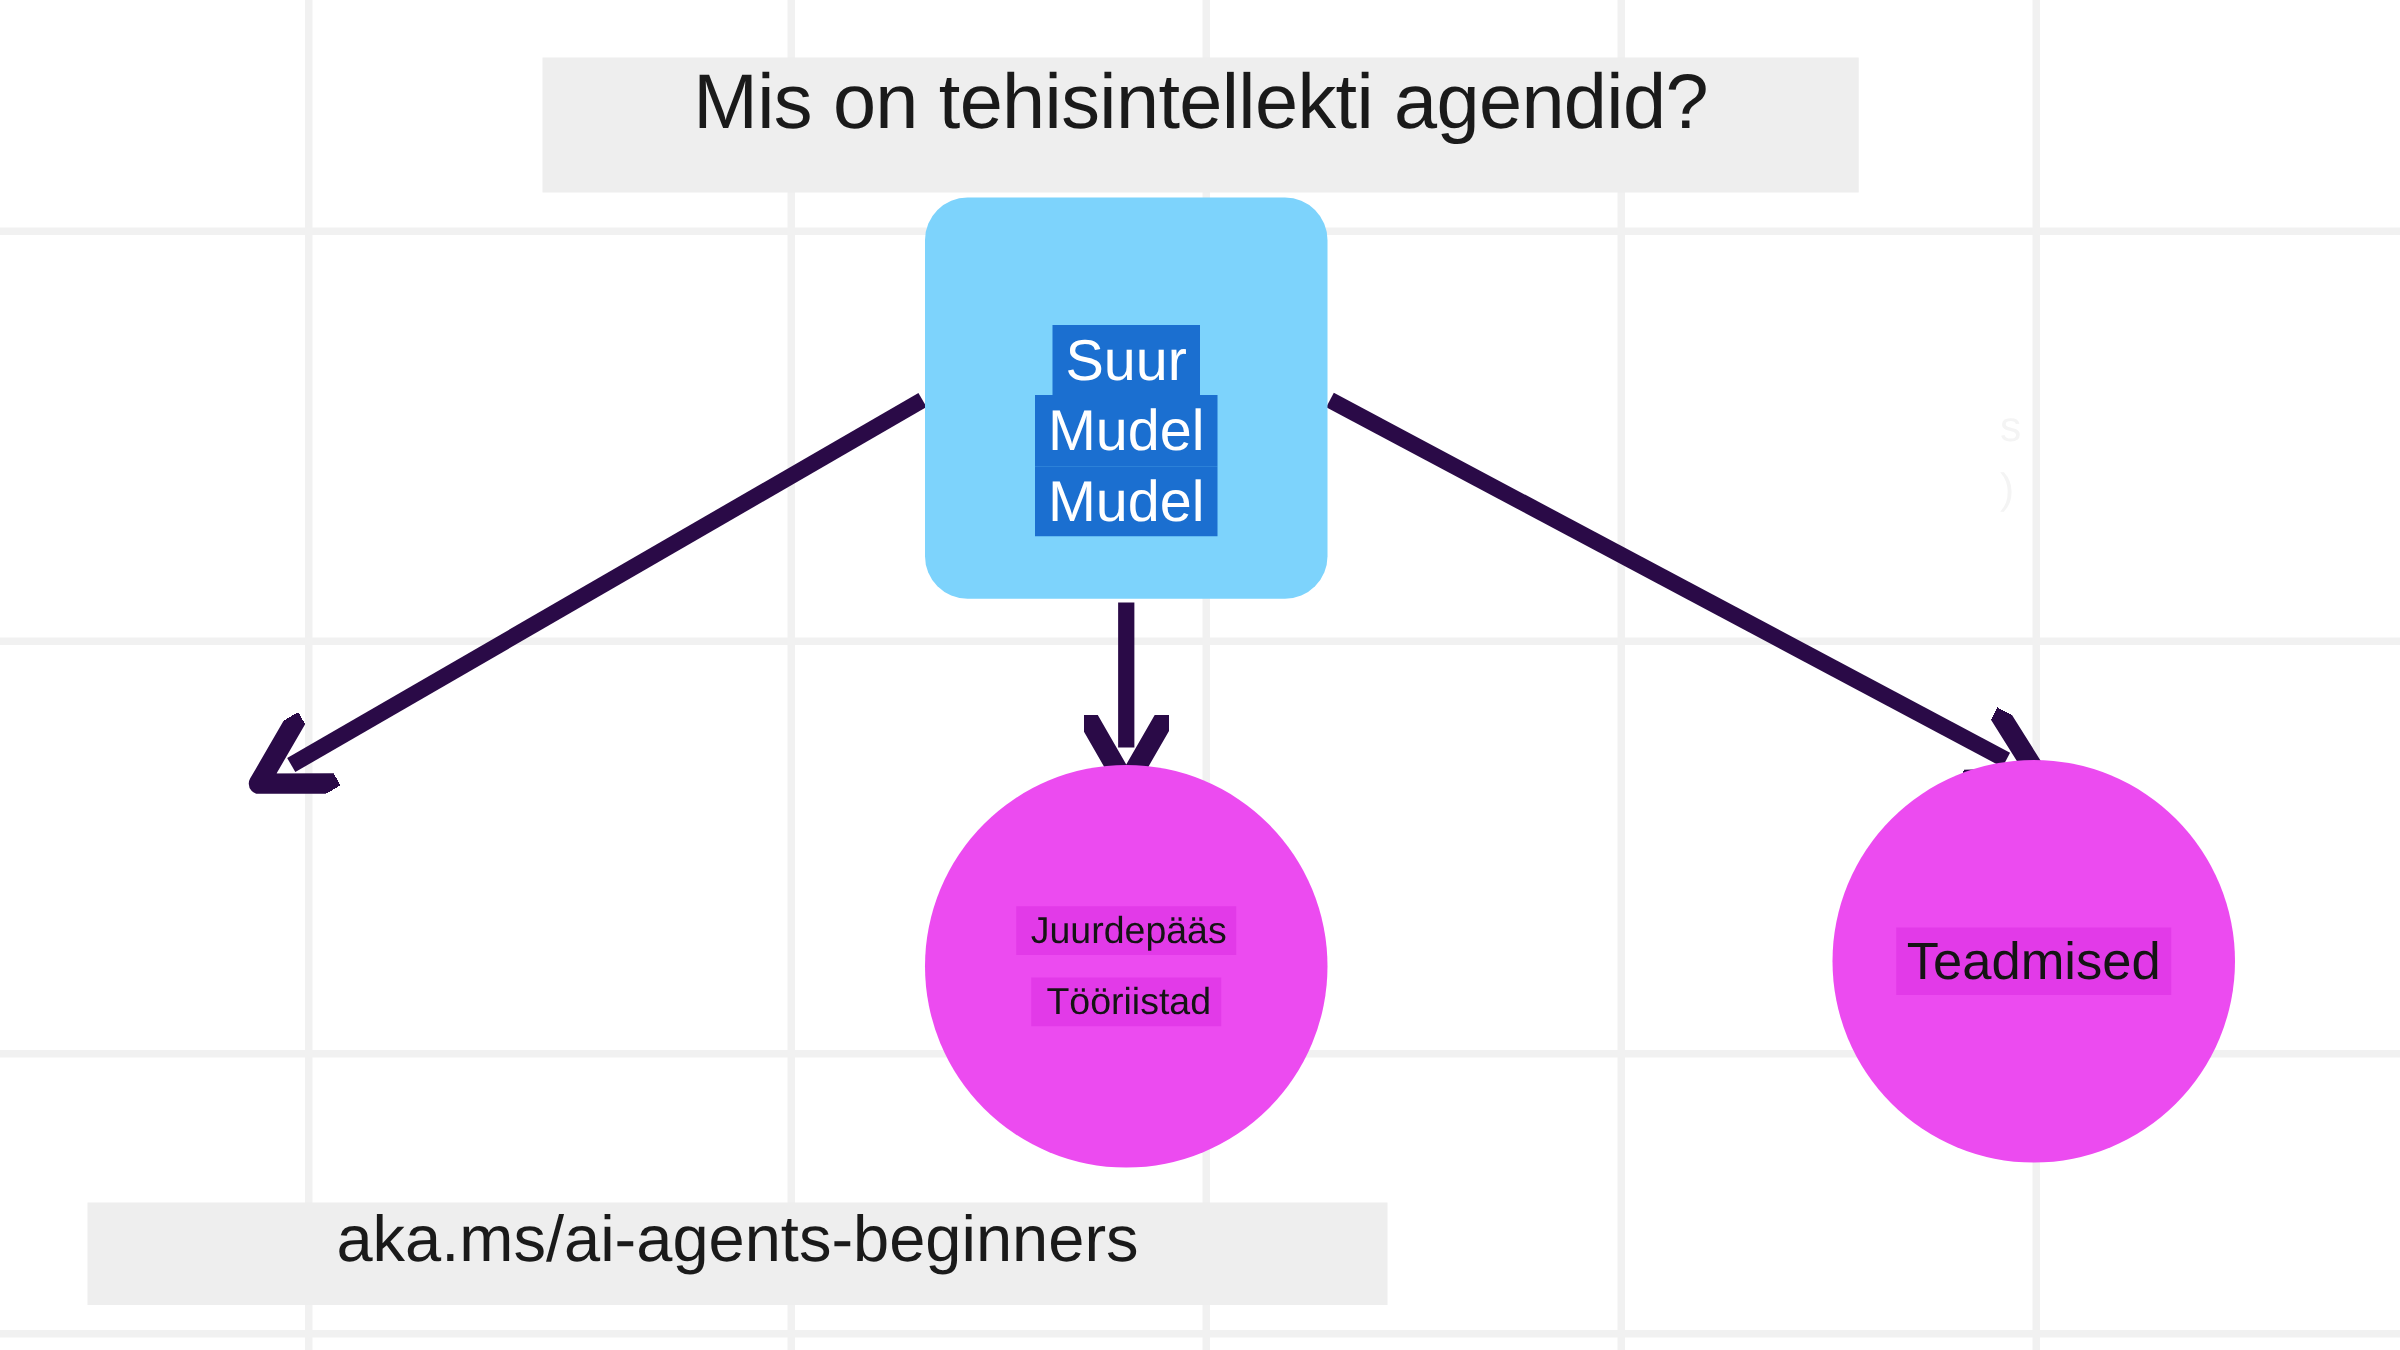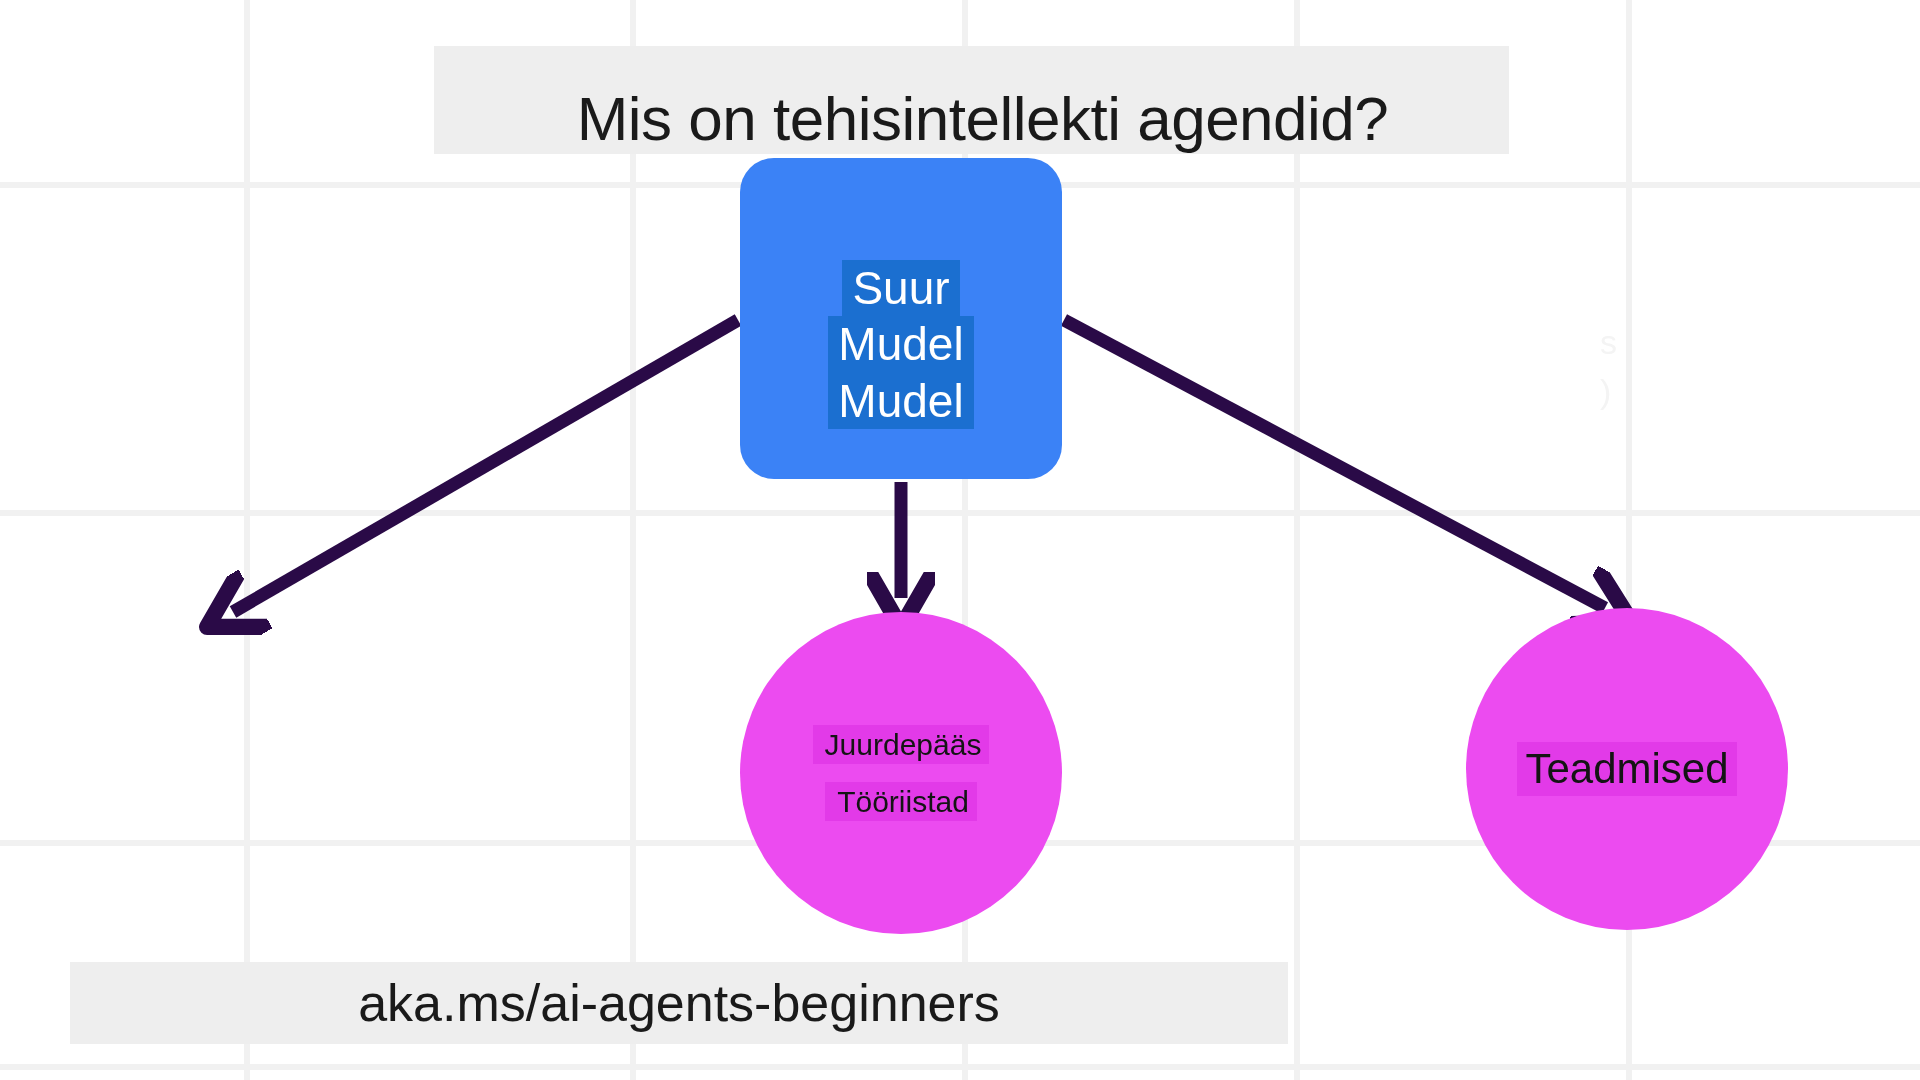--- a/index.html
+++ b/index.html
@@ -42,40 +42,39 @@
 
   
   .title {
     position: absolute;
     left: 434px;
     top: 46px;
     width: 1053px;
     height: 108px;
     background: #eeeeee;
     display: flex;
-    align-items: flex-end;
-    justify-content: center;
-    padding-left: 22px;
+    align-items: flex-start;
+    justify-content: center;
   }
   .title span {
     font-size: 62px;
     font-weight: 400;
     color: #1a1a1a;
     letter-spacing: -0.5px;
     white-space: nowrap;
   }
 
   
   .llm-node {
     position: absolute;
     left: 740px;
     top: 158px;
     width: 322px;
     height: 321px;
-    background: #3b82f6;
+    background: #7dd3fc;
     border-radius: 34px;
     display: flex;
     flex-direction: column;
     align-items: center;
     justify-content: center;
     gap: 0px;
     padding-top: 52px;
     box-sizing: border-box;
   }
   .llm-line {
@@ -114,25 +113,25 @@
 
   #circle-actions  { left: 50px;   top: 612px; }
   #circle-tools    { left: 740px;  top: 612px; }
   #circle-knowledge{ left: 1466px; top: 608px; }
 
   
   .footer-url {
     position: absolute;
     left: 70px;
     top: 962px;
-    width: 1218px;
+    width: 1040px;
     height: 82px;
     background: #eeeeee;
     display: flex;
-    align-items: center;
+    align-items: flex-start;
     justify-content: center;
   }
   .footer-url span {
     font-size: 52px;
     color: #1a1a1a;
     white-space: nowrap;
   }
 
   
   .artifact-dot {

